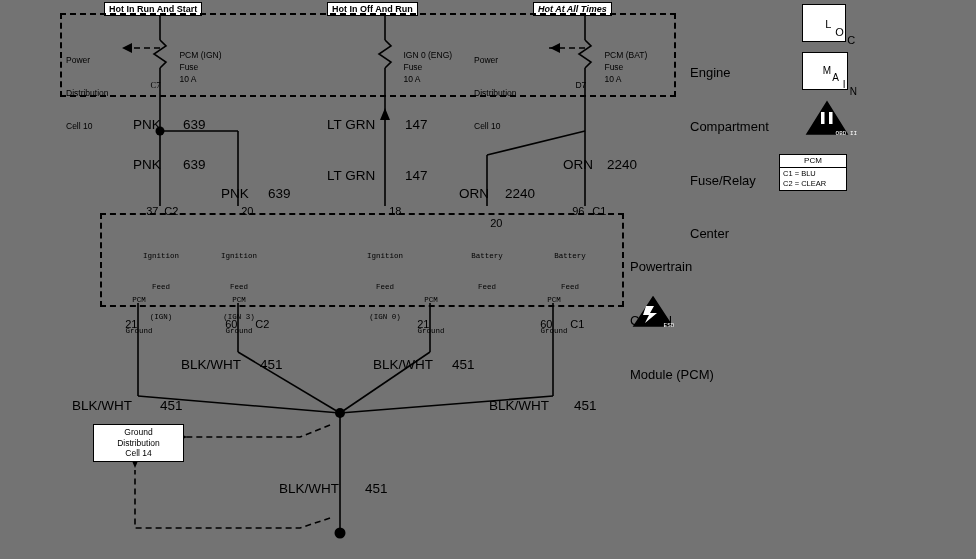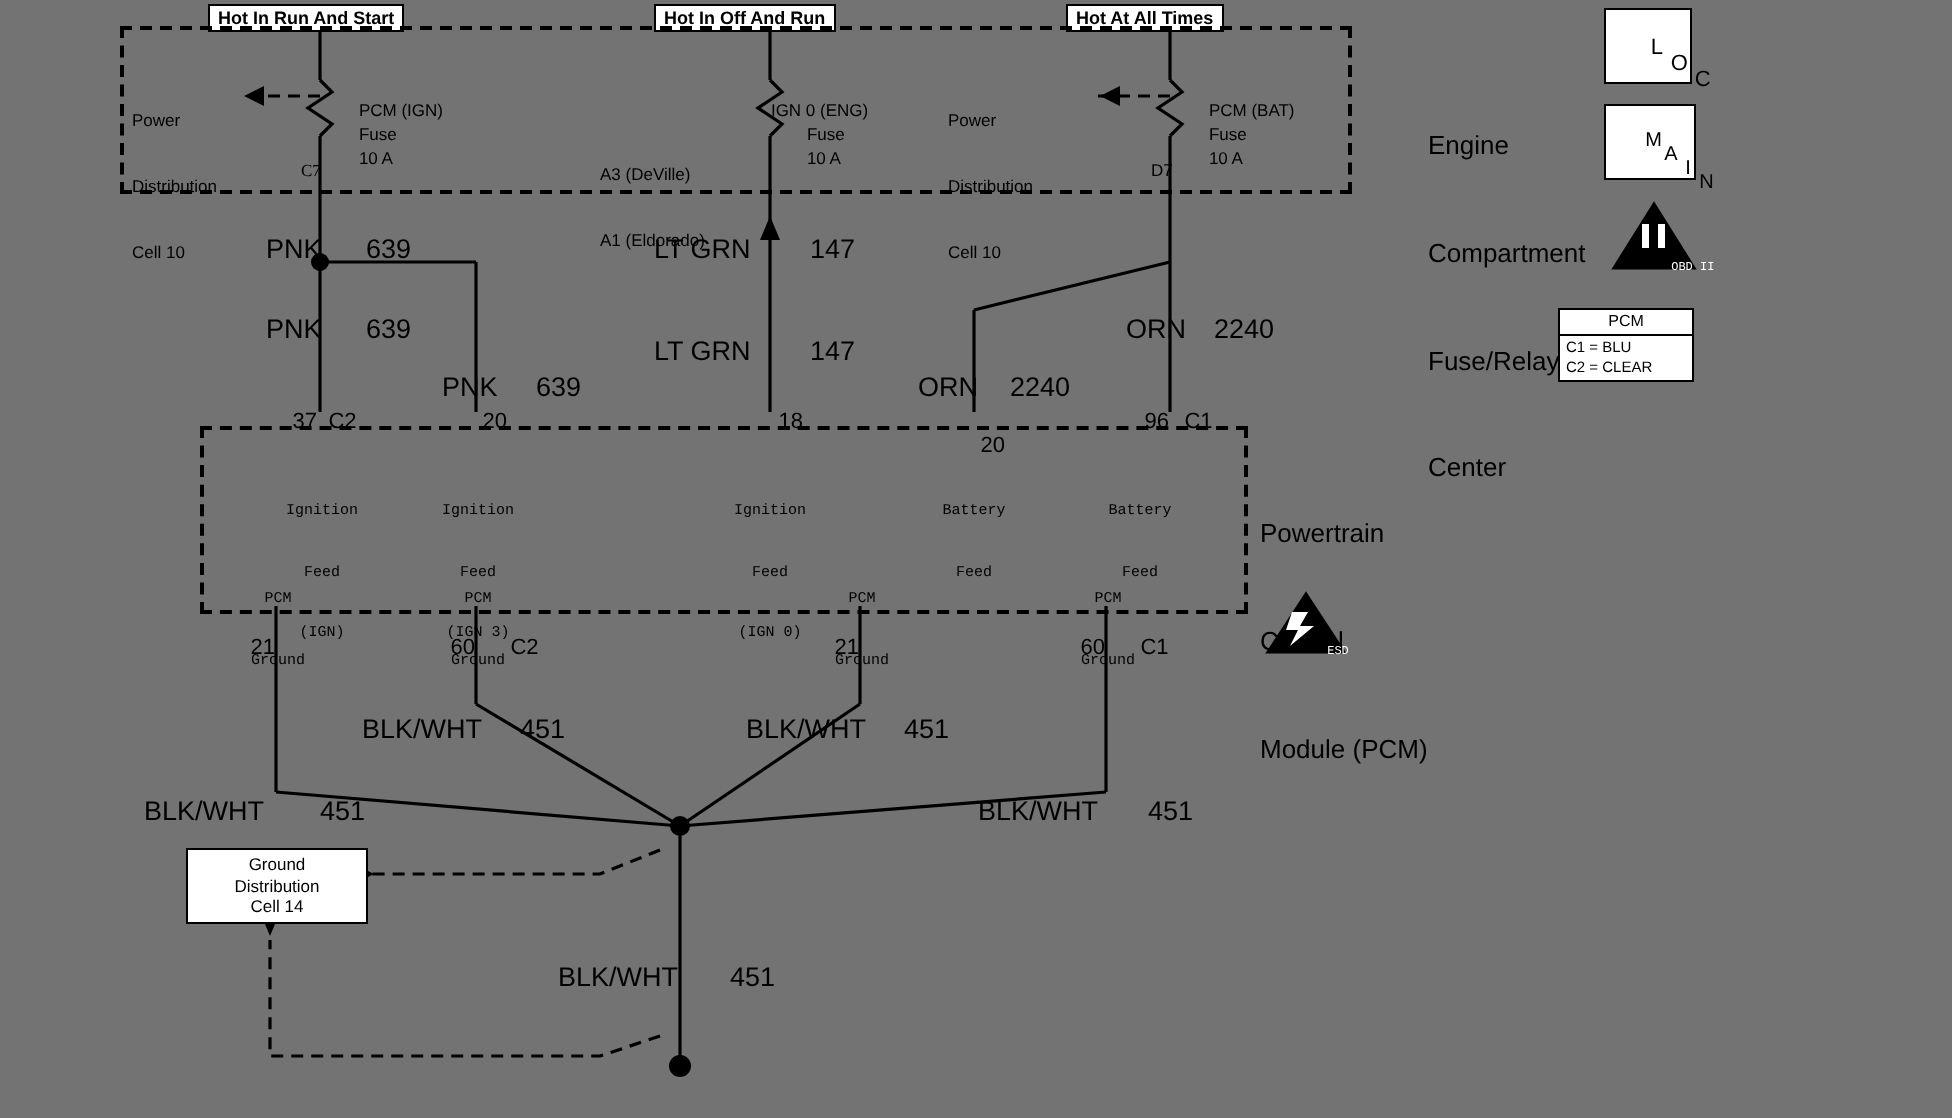--- a/index.html
+++ b/index.html
@@ -138,27 +138,27 @@
       <polygon points="135,468 130,456 140,456" fill="#000" stroke="none"></polygon>
     </g>
   </svg>
 
   <div class="hdrbox" style="left:104px; top:2px;">
     <span>Hot In Run And Start</span>
   </div>
   <div class="hdrbox" style="left:327px; top:2px;">
     <span>Hot In Off And Run</span>
   </div>
-  <div class="hdrbox" style="left:533px; top:2px;">
+  <div class="hdrbox" style="left:533px; top:2px;font-style:italic;">
     <span>Hot At All Times</span>
   </div>
 
   <div class="dashbox" style="left:60px; top:13px; width:612px; height:80px;"></div>
 
-  <div class="txt" style="left:714px; top:28px; font-size:13px; line-height:1.38;">
+  <div class="txt" style="left:690px; top:28px; font-size:13px; line-height:1.38;">
     <div>Engine</div>
     <div>Compartment</div>
     <div>Fuse/Relay</div>
     <div>Center</div>
   </div>
 
   <div class="txt small" style="left:170px; top:42px;">
     <span>PCM (IGN)</span>
   </div>
   <div class="txt small" style="left:170px; top:54px;">
@@ -169,32 +169,28 @@
   </div>
   <div class="txt small" style="left:142px; top:72px;font-family:Liberation Serif, serif;">
     <span>C7</span>
   </div>
   <div class="txt small" style="left:66px; top:33px; line-height:1.3;">
     <div>Power</div>
     <div>Distribution</div>
     <div>Cell 10</div>
   </div>
 
-  <div class="txt small" style="left:376px; top:42px;">
+  <div class="txt small" style="left:394px; top:42px;">
     <span>IGN 0 (ENG)</span>
   </div>
   <div class="txt small" style="left:394px; top:54px;">
     <span>Fuse</span>
   </div>
   <div class="txt small" style="left:394px; top:66px;">
     <span>10 A</span>
-  </div>
-  <div class="txt small" style="left:300px; top:60px; line-height:1.3;">
-    <div>A3 (DeVille)</div>
-    <div>A1 (Eldorado)</div>
   </div>
 
   <div class="txt small" style="left:595px; top:42px;">
     <span>PCM (BAT)</span>
   </div>
   <div class="txt small" style="left:595px; top:54px;">
     <span>Fuse</span>
   </div>
   <div class="txt small" style="left:595px; top:66px;">
     <span>10 A</span>

